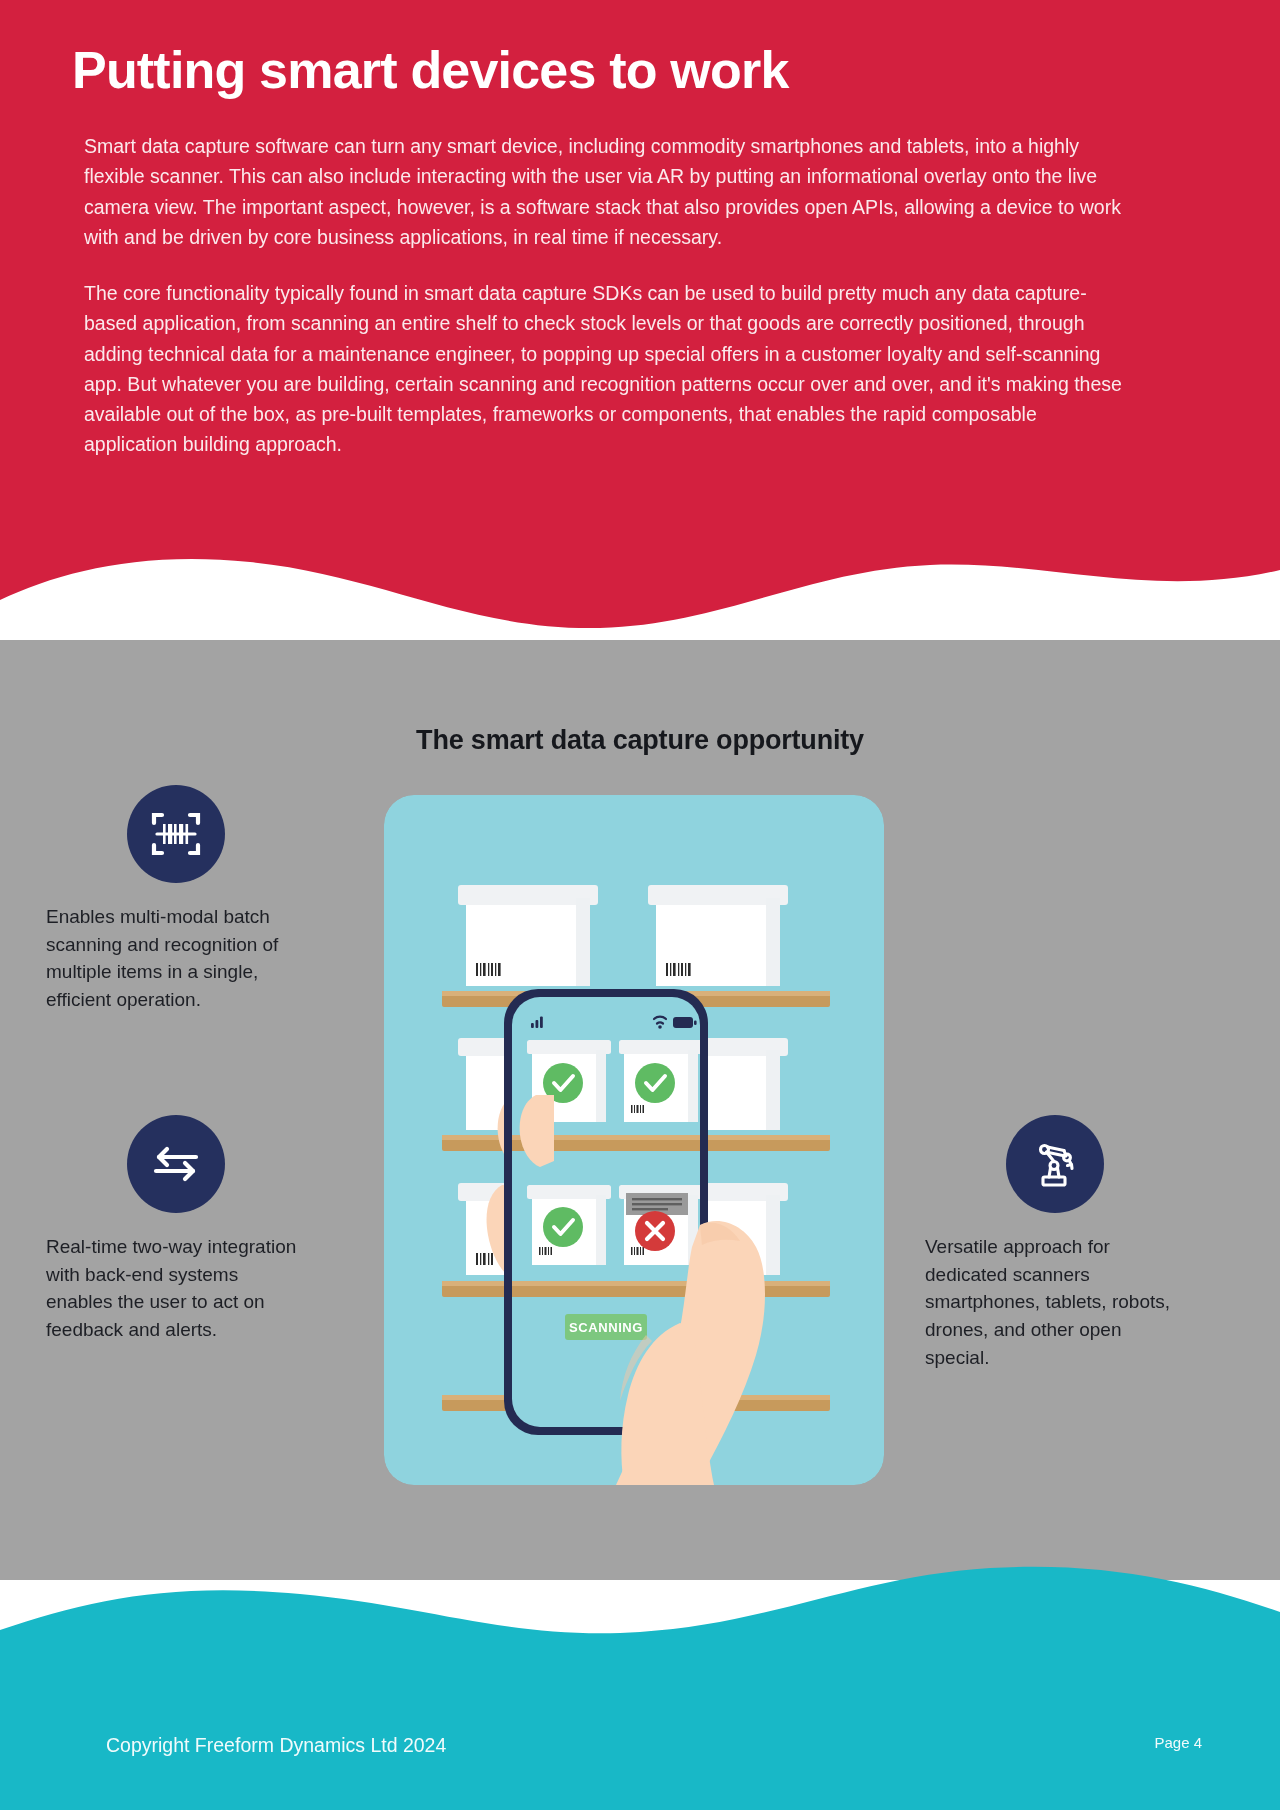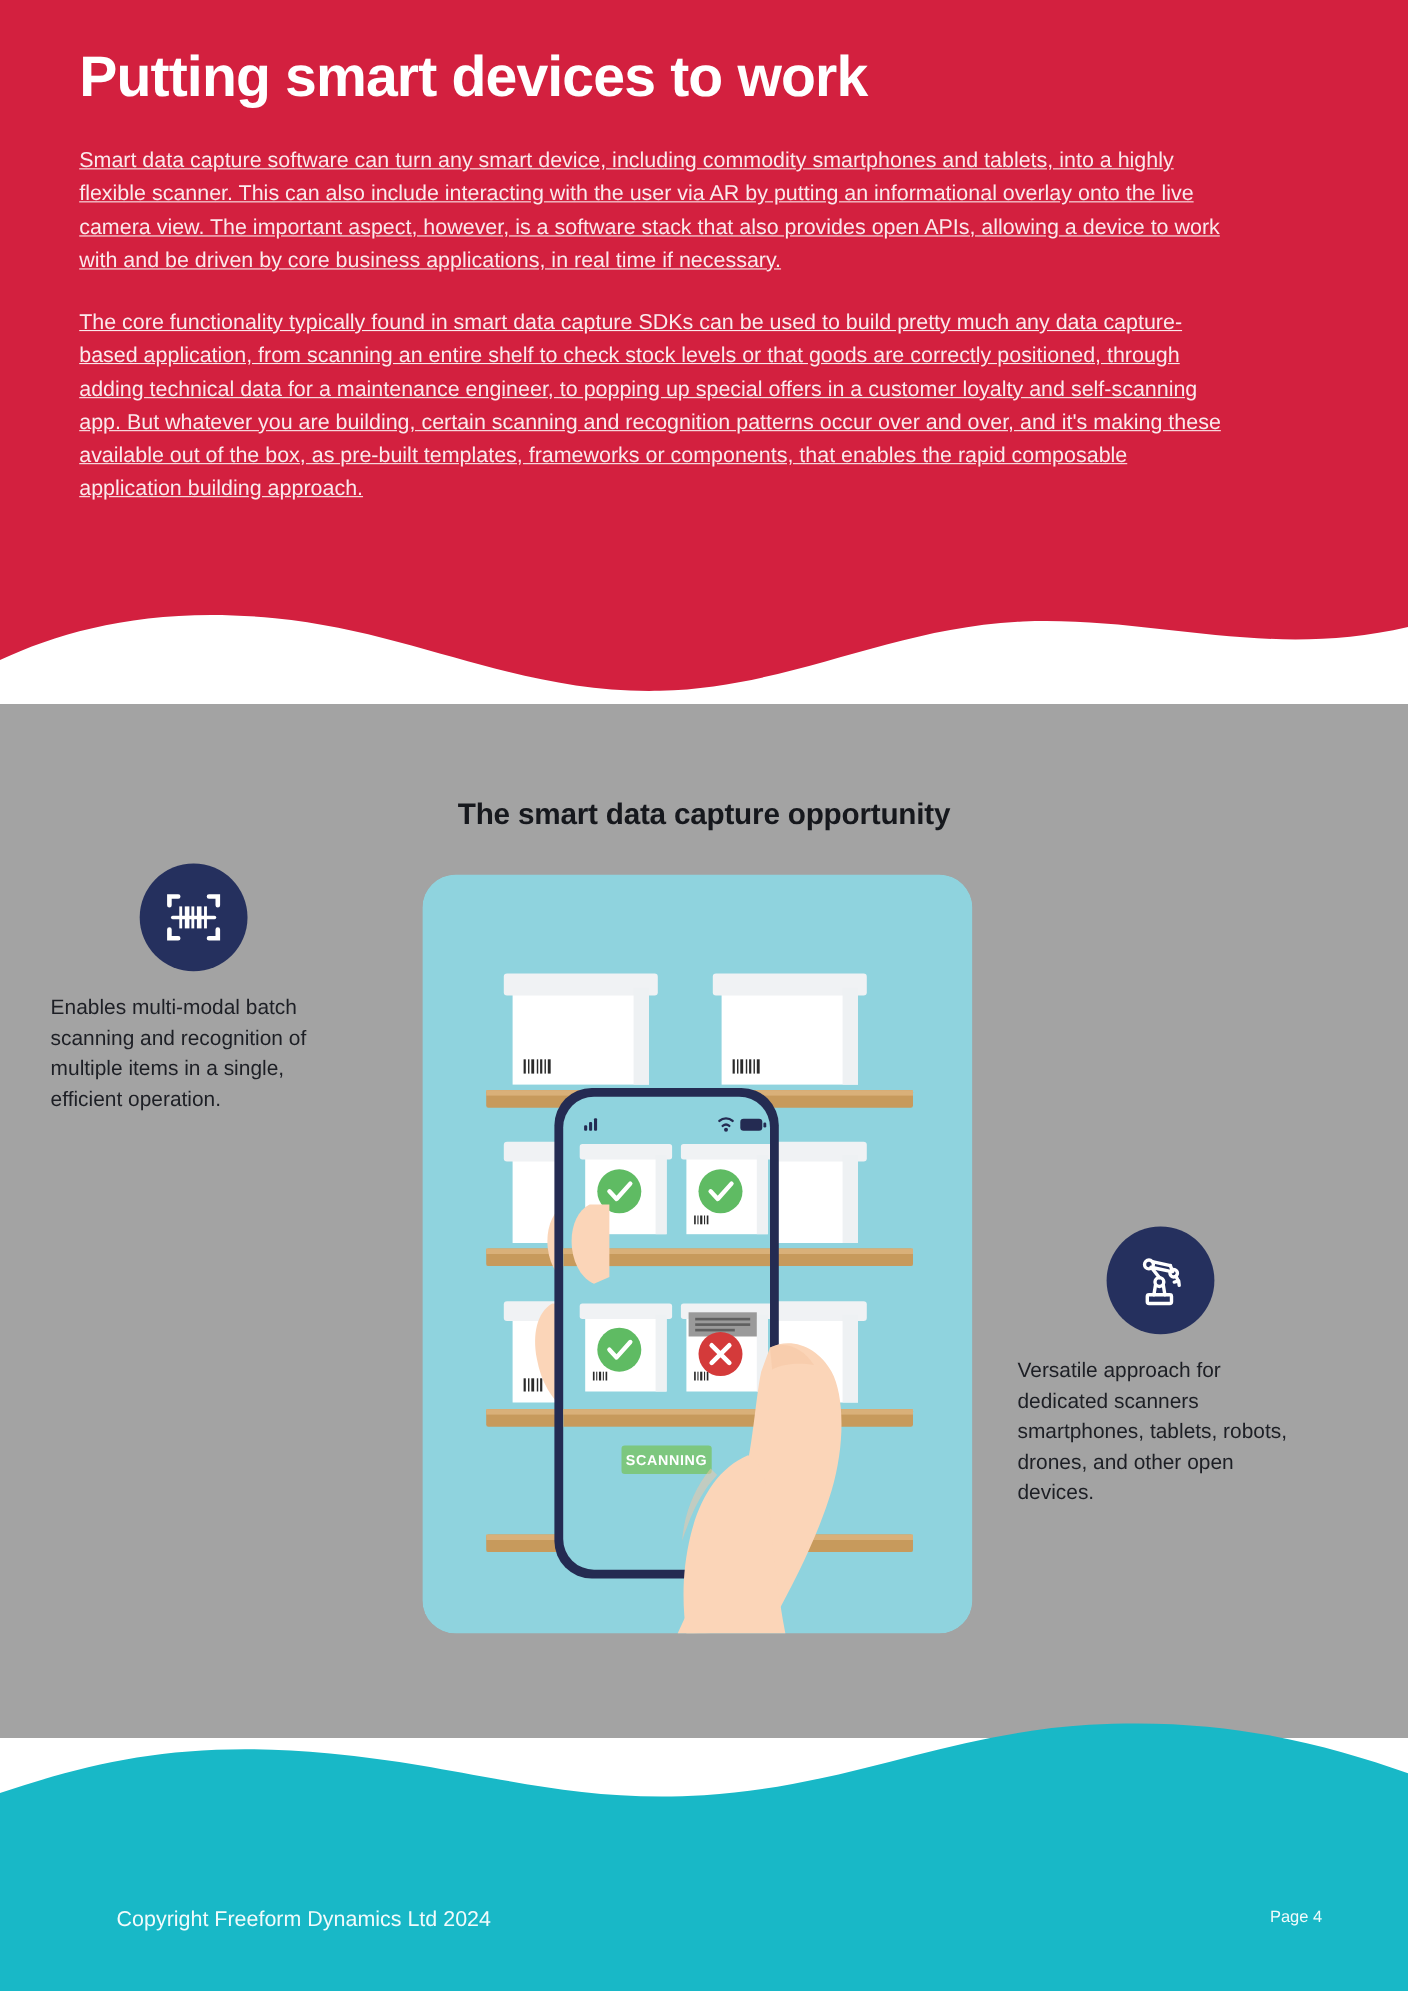--- a/index.html
+++ b/index.html
@@ -26,24 +26,23 @@
     font-size:52px;
     font-weight:bold;
     letter-spacing:-0.8px;
     margin:0 0 32px 0;
     line-height:1.1;
   }
   .hero-p{
     color:#fbe9ec;
     font-size:19.5px;
     line-height:1.55;
-    margin:0 0 26px 0;
+    margin:0 0 26px 12px;
     max-width:1045px;
     font-weight:400;
-    text-decoration:underline;
   }
 
   
   .mid{
     position:absolute;left:0;top:640px;width:1280px;height:940px;
     background:#a3a3a3;
   }
 
   .section-title{
     position:absolute;top:85px;left:0;width:1280px;
@@ -134,20 +133,33 @@
           <rect x="20" y="18" width="4.2" height="20"></rect>
           <rect x="26" y="18" width="2.6" height="20"></rect>
           <rect x="31" y="18" width="4.2" height="20"></rect>
           <rect x="37.5" y="18" width="2.6" height="20"></rect>
         </g>
       </svg>
     </div>
     <div class="ftext">Enables multi-modal batch scanning and recognition of multiple items in a single, efficient operation.</div>
   </div>
 
+  <div class="feature f-left-2">
+    <div class="circle">
+      <svg width="56" height="56" viewBox="0 0 56 56">
+        <g fill="none" stroke="#ffffff" stroke-width="4.2" stroke-linecap="round" stroke-linejoin="round">
+          <path d="M48,21 L11,21"></path>
+          <path d="M19,13 L11,21 L19,29"></path>
+          <path d="M8,35 L45,35"></path>
+          <path d="M37,27 L45,35 L37,43"></path>
+        </g>
+      </svg>
+    </div>
+    <div class="ftext">Real-time two-way integration with back-end systems enables the user to act on feedback and alerts.</div>
+  </div>
 
 
   <div class="feature f-right-2">
     <div class="circle">
       <svg width="58" height="58" viewBox="0 0 58 58">
         <g fill="none" stroke="#ffffff" stroke-width="3.1" stroke-linecap="round" stroke-linejoin="round">
           <rect x="17" y="42" width="22" height="8" rx="1.6"></rect>
           <path d="M23,42 L24.5,33"></path>
           <path d="M33,42 L31.5,33"></path>
           <circle cx="28" cy="30.5" r="4"></circle>
@@ -155,21 +167,21 @@
           <circle cx="18.5" cy="14.5" r="4"></circle>
           <path d="M21.5,12 L38,15.5"></path>
           <path d="M22.5,17.5 L39,21"></path>
           <path d="M38,15.5 L40,21"></path>
           <circle cx="41" cy="22.5" r="3.4"></circle>
           <path d="M43,25 L45,29"></path>
           <path d="M41.5,30.5 L45.5,29.5 L46,33.5"></path>
         </g>
       </svg>
     </div>
-    <div class="ftext">Versatile approach for dedicated scanners smartphones, tablets, robots, drones, and other open devices.</div>
+    <div class="ftext">Versatile approach for dedicated scanners smartphones, tablets, robots, drones, and other open special.</div>
   </div>
 
   <div class="illus">
     <svg width="500" height="690" viewBox="0 0 500 690">
       <defs>
         <clipPath id="panelClip">
             <rect x="0" y="0" width="500" height="690" rx="30"></rect>
           </clipPath>
         <clipPath id="phoneClip">
             <rect x="128" y="202" width="188" height="430" rx="28"></rect>

